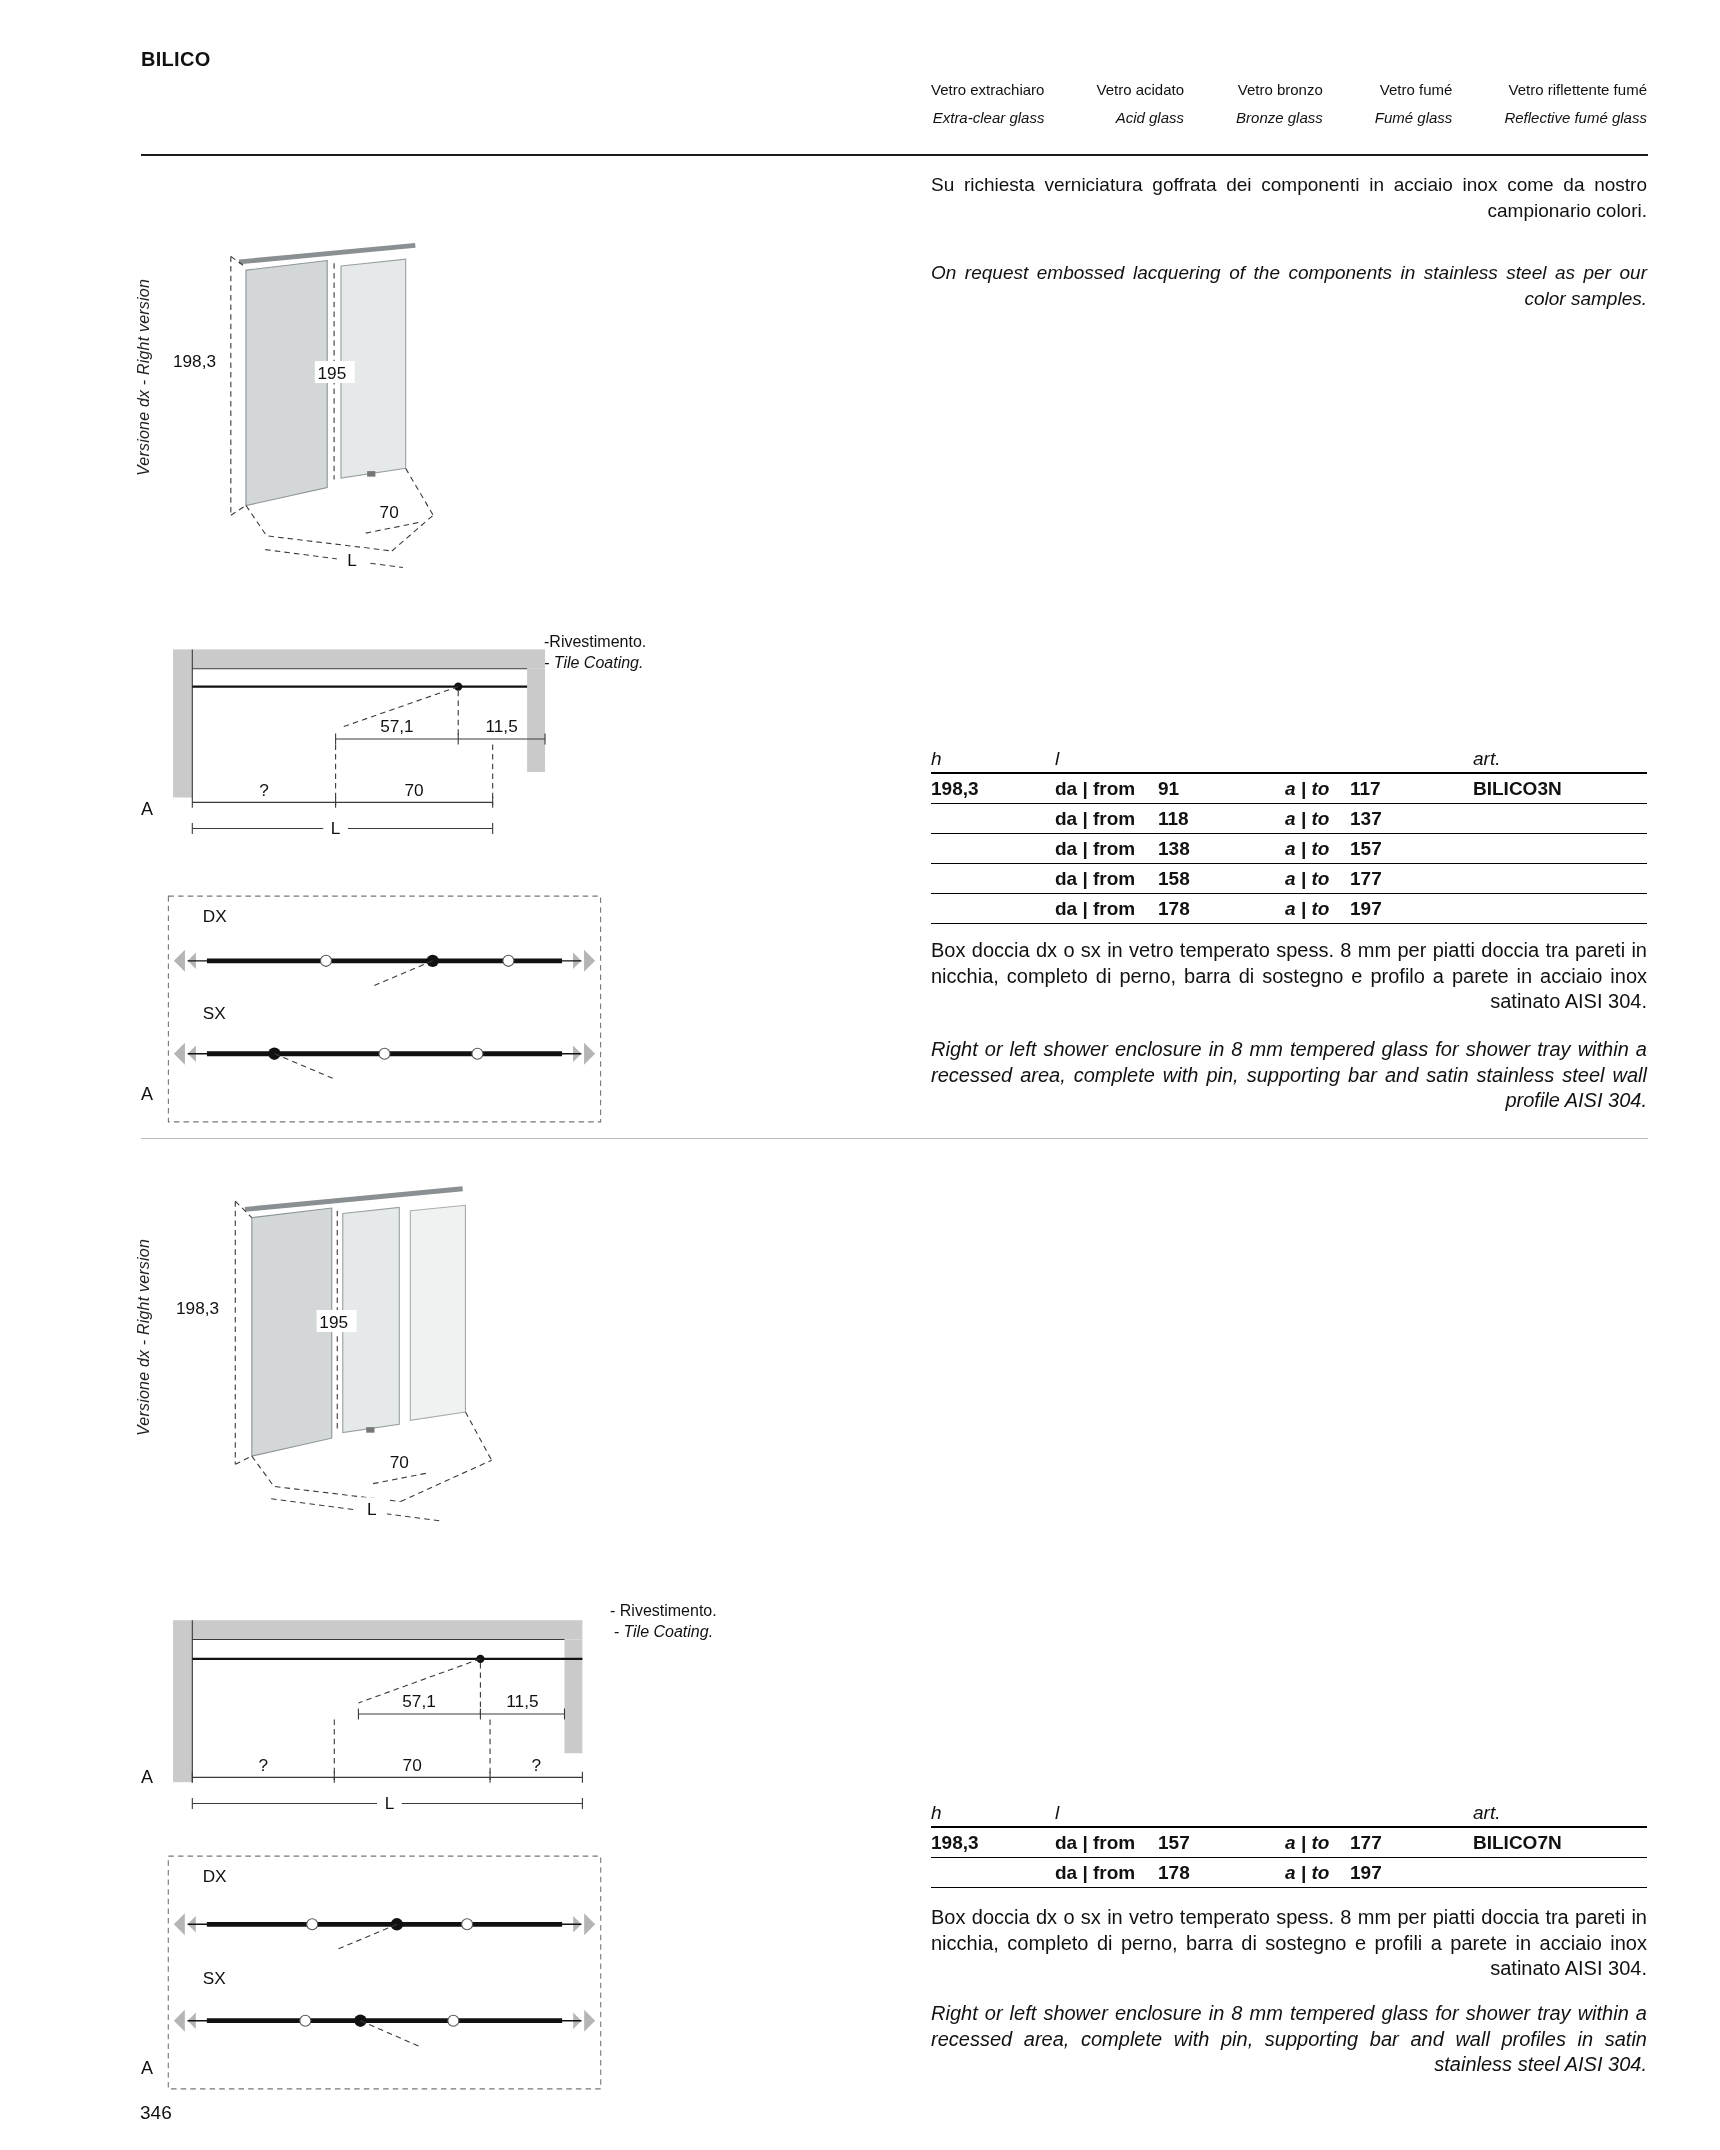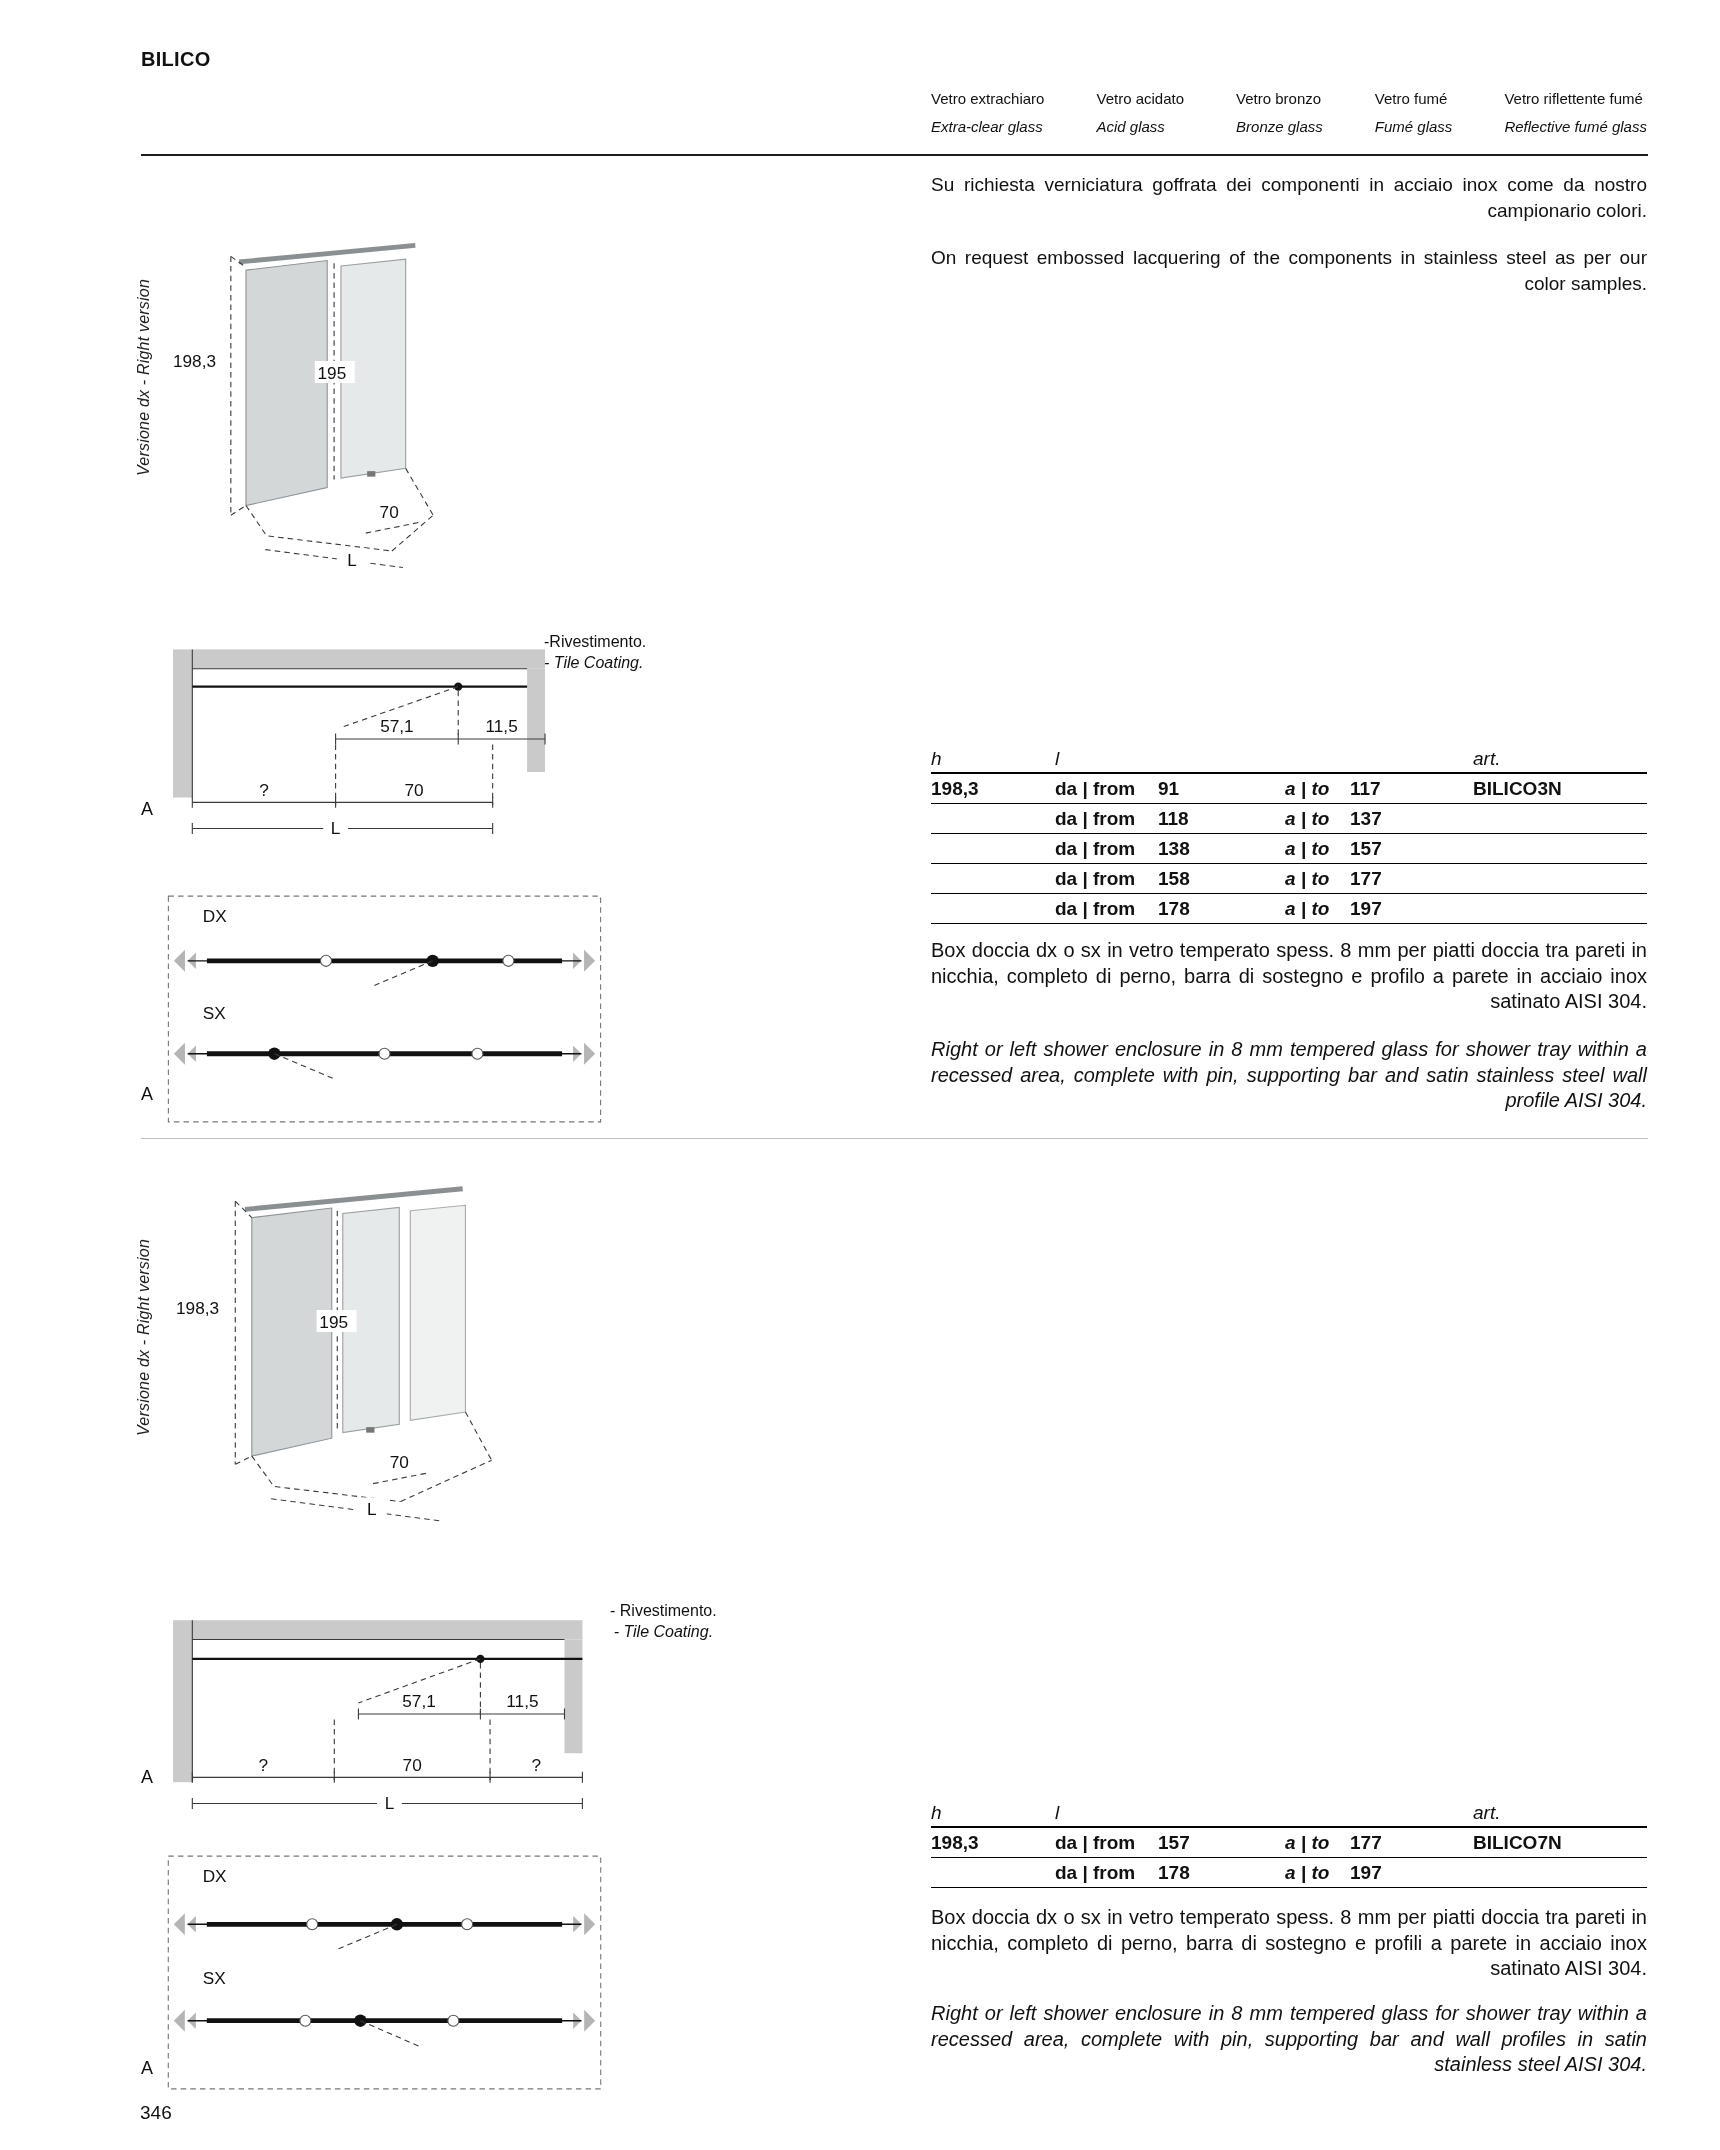--- a/index.html
+++ b/index.html
@@ -3,30 +3,30 @@
 <meta charset="utf-8">
 <style>
   * { margin:0; padding:0; box-sizing:border-box; }
   html,body { background:#ffffff; }
   .page { position:relative; width:1721px; height:2151px; background:#fff;
           font-family:"Liberation Sans", sans-serif; color:#111; overflow:hidden;padding-left:24px; }
   .abs { position:absolute; }
 
   .brand { left:141px; top:48px; font-size:20px; font-weight:bold; letter-spacing:0.3px; }
 
-  .glass-types { left:931px; top:89px; width:716px; display:flex; justify-content:space-between; }
+  .glass-types { left:931px; top:80px; width:716px; display:flex; justify-content:space-between;text-align:right; }
   .glass-type { font-size:15px; line-height:20px; white-space:nowrap; }
   .glass-type .en { font-style:italic;margin-top:8px; }
 
   .rule-top { left:141px; top:154px; width:1507px; height:0; border-top:2.1px solid #1c1c1c; }
   .divider  { left:141px; top:1138px; width:1507px; height:0; border-top:1.4px solid #bdbdbd; }
 
   .intro { left:931px; top:172px; width:716px; font-size:19px; line-height:26px;
            text-align:justify; text-align-last:right; }
-  .intro .en { margin-top:21px; }
+  .intro .en { margin-top:36px; font-style:italic; }
 
   .version-label { font-size:16px; font-style:italic; color:#222;
                    writing-mode:vertical-rl; transform:rotate(180deg); letter-spacing:0.2px; }
 
   .coating-label { font-size:16px; line-height:21.4px; }
   .coating-label .en { font-style:italic; }
 
   .a-label { font-size:18px; }
 
   .spec-table { width:716px; font-size:19px; }

